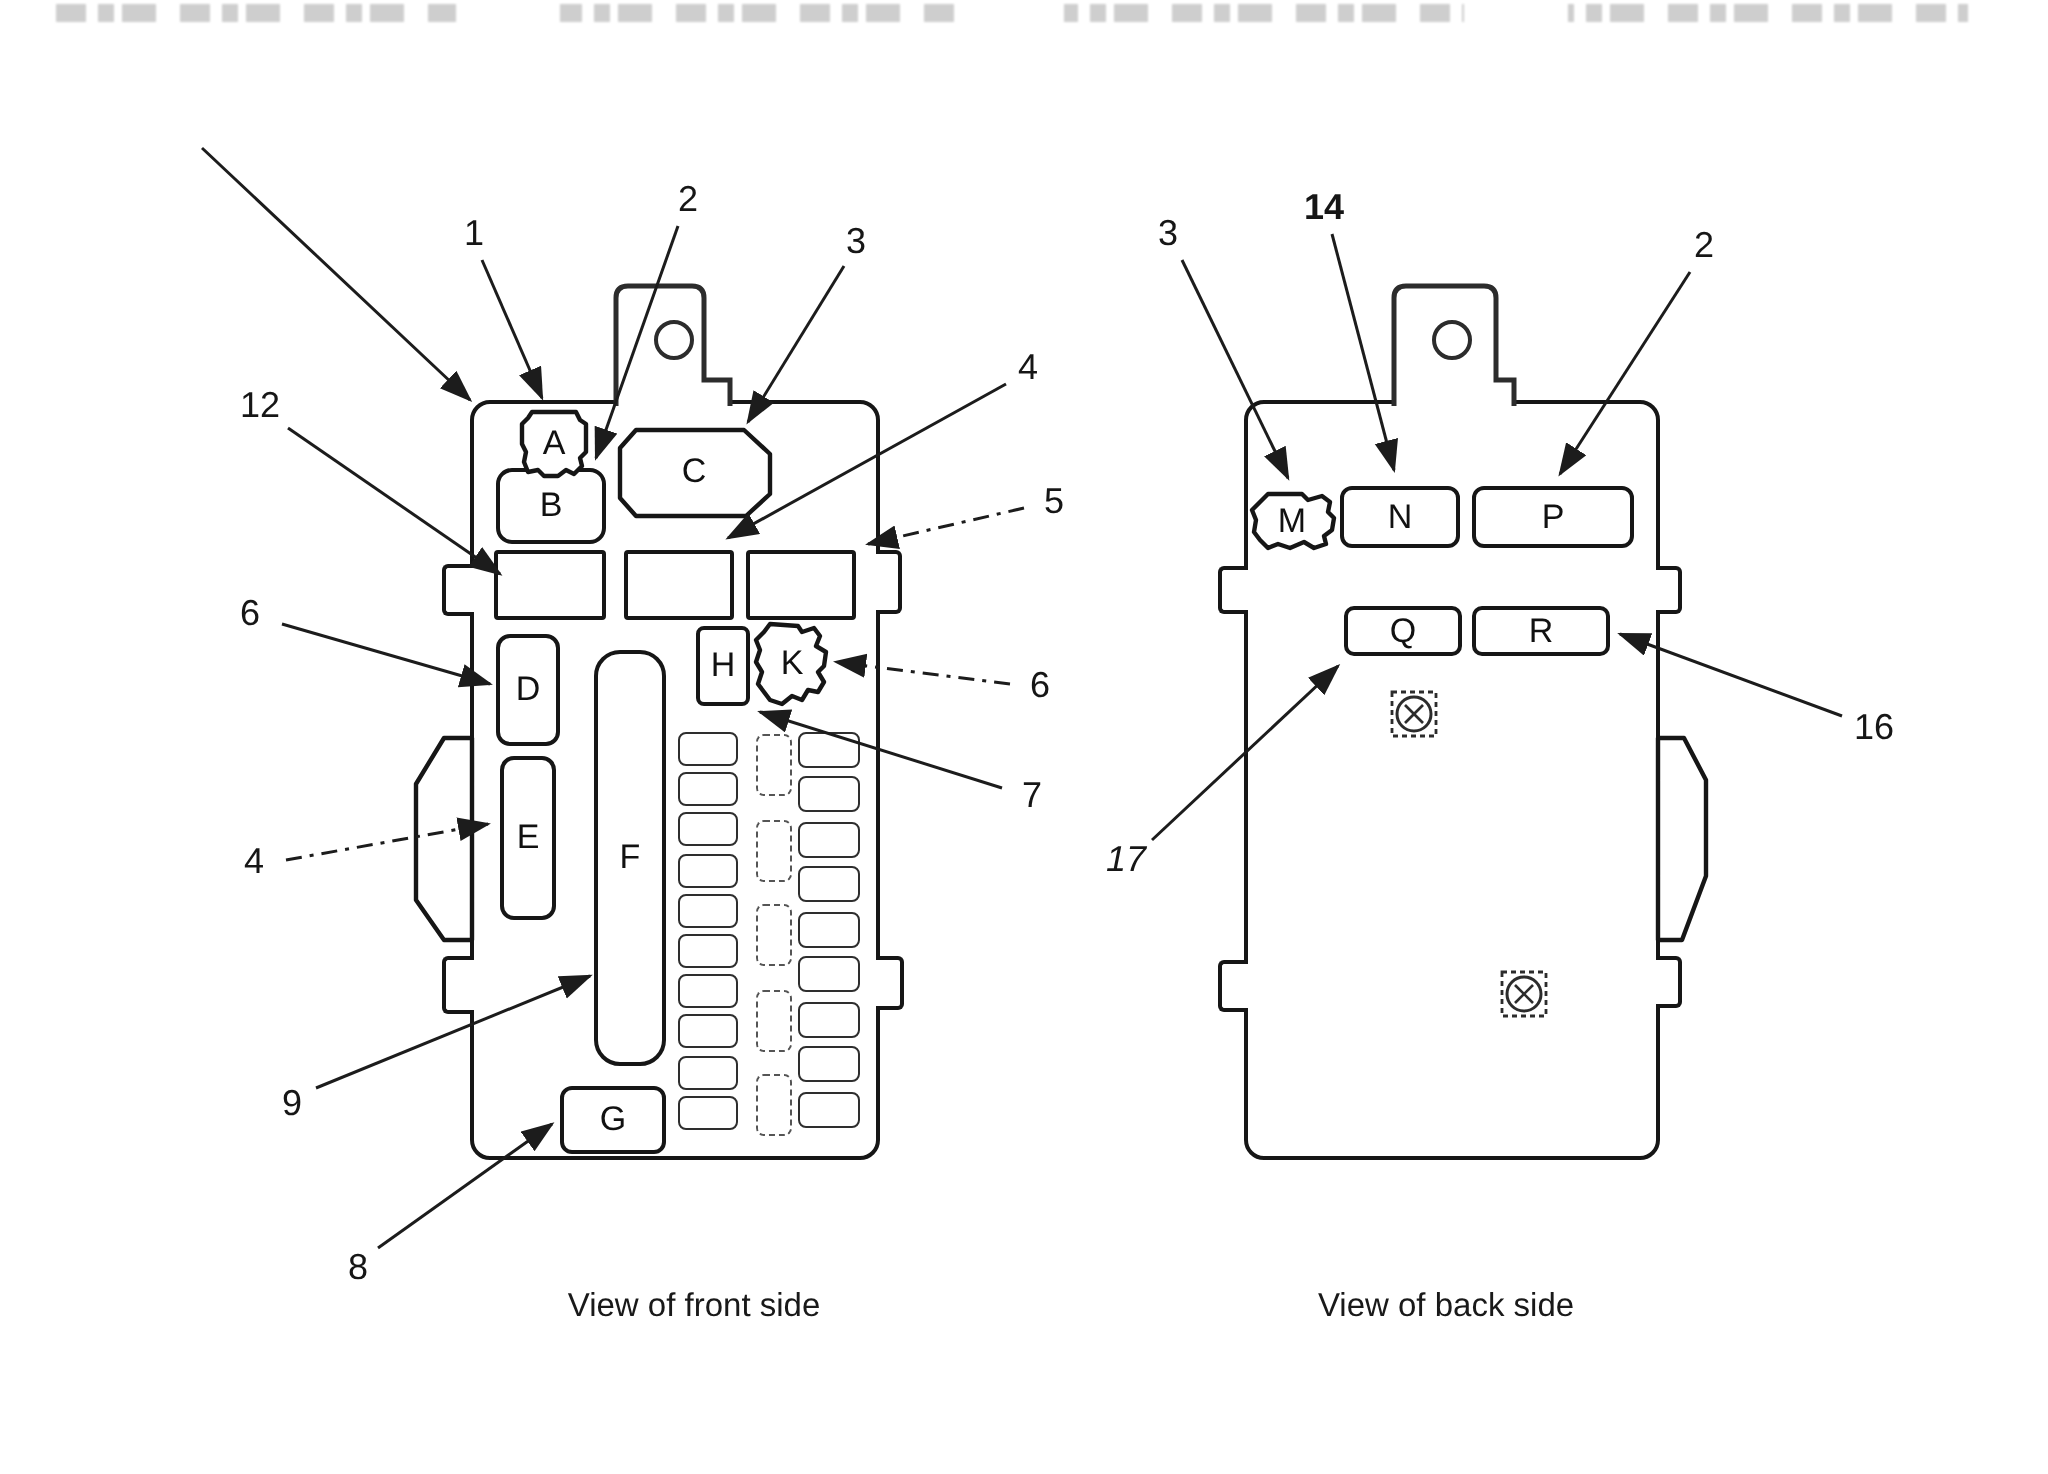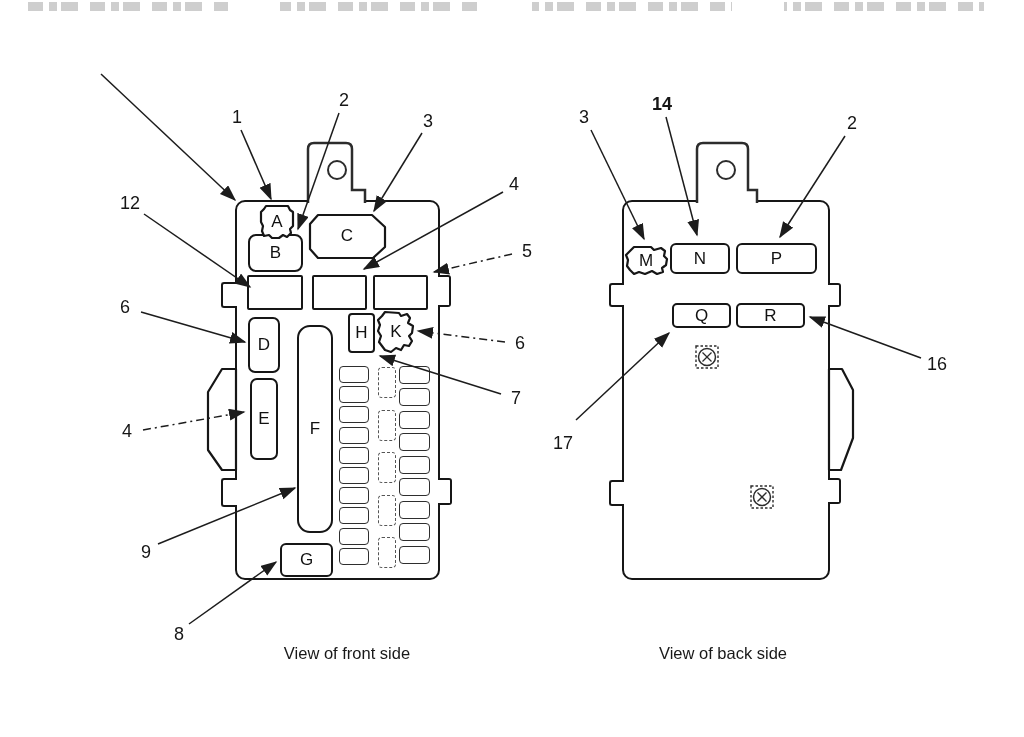--- a/index.html
+++ b/index.html
@@ -150,14 +150,14 @@
     <div class="num" style="left: 516px; top: 398px;">7</div>
     <div class="num" style="left: 179px; top: 634px;">8</div>
     <div class="num" style="left: 146px; top: 552px;">9</div>
     <div class="num" style="left: 127px; top: 431px;">4</div>
     <div class="num" style="left: 125px; top: 307px;">6</div>
     <div class="num" style="left: 130px; top: 203px;">12</div>
     <div class="num" style="left: 584px; top: 117px;">3</div>
     <div class="num" style="left: 662px; top: 104px; font-weight: bold;">14</div>
     <div class="num" style="left: 852px; top: 123px;">2</div>
     <div class="num" style="left: 937px; top: 364px;">16</div>
-    <div class="num" style="left: 563px; top: 443px;">17</div>
+    <div class="num" style="left: 563px; top: 430px; font-style: italic;">17</div>
   </div>
 
 </body></html>

